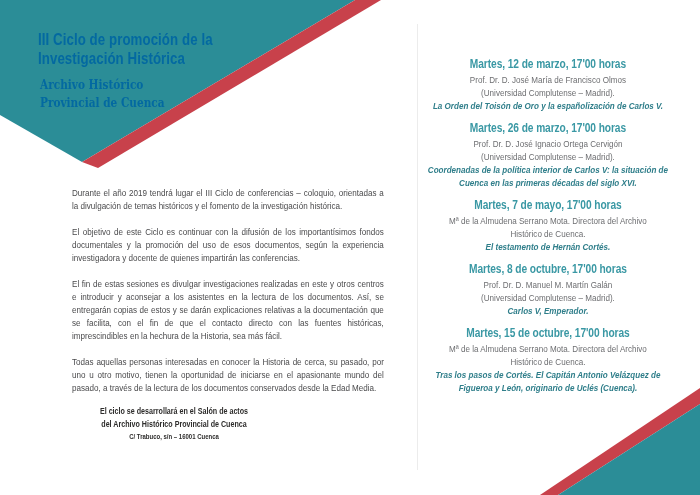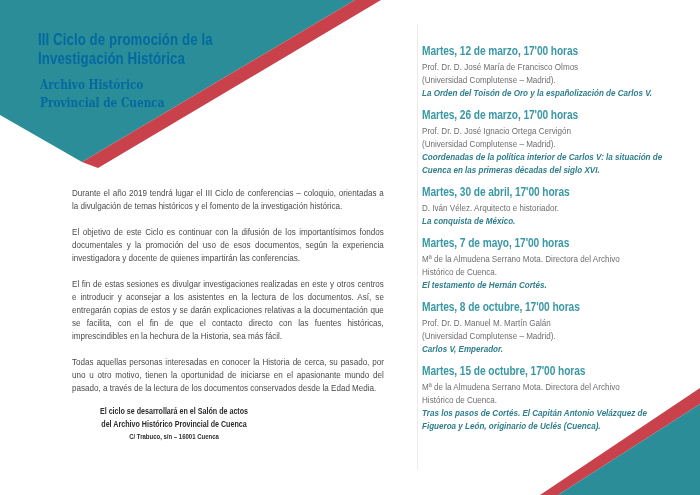--- a/index.html
+++ b/index.html
@@ -45,21 +45,21 @@
   }
 
   .venue{
     position:absolute;left:69px;top:404px;width:280px;
     transform:scaleX(0.75);transform-origin:0 0;
     text-align:center;color:var(--footer_dark);font-weight:bold;
   }
   .venue-line{font-size:9.5px;line-height:13px;}
   .venue-address{font-size:8px;line-height:11px;margin-top:1px;}
 
-  .schedule{position:absolute;left:422px;top:44px;width:252px;}
+  .schedule{position:absolute;left:422px;top:57px;width:252px;text-align:center;}
   .entry{margin-bottom:9px;}
   .entry-date{
     font-size:12px;font-weight:bold;color:var(--heading_teal);
     line-height:14px;margin-bottom:2px;letter-spacing:-.1px;
   }
   .entry-line{font-size:9.5px;line-height:13px;color:var(--body_gray);}
   .entry-title{
     font-size:9.5px;line-height:13px;
     font-weight:bold;font-style:italic;color:var(--title_teal);
   }
@@ -114,27 +114,20 @@
 
   <div class="entry">
     <div class="entry-date cx">Martes, 26 de marzo, 17'00 horas</div>
     <div>
           <div class="entry-line cx">Prof. Dr. D. José Ignacio Ortega Cervigón</div>
           <div class="entry-line cx">(Universidad Complutense – Madrid).</div>
         </div>
     <div class="entry-title cx">Coordenadas de la política interior de Carlos V: la situación de Cuenca en las primeras décadas del siglo XVI.</div>
   </div>
 
-  <div class="entry">
-    <div class="entry-date cx">Martes, 30 de abril, 17'00 horas</div>
-    <div>
-          <div class="entry-line cx">D. Iván Vélez. Arquitecto e historiador.</div>
-        </div>
-    <div class="entry-title cx">La conquista de México.</div>
-  </div>
 
   <div class="entry">
     <div class="entry-date cx">Martes, 7 de mayo, 17'00 horas</div>
     <div>
           <div class="entry-line cx">Mª de la Almudena Serrano Mota. Directora del Archivo</div>
           <div class="entry-line cx">Histórico de Cuenca.</div>
         </div>
     <div class="entry-title cx">El testamento de Hernán Cortés.</div>
   </div>
 

